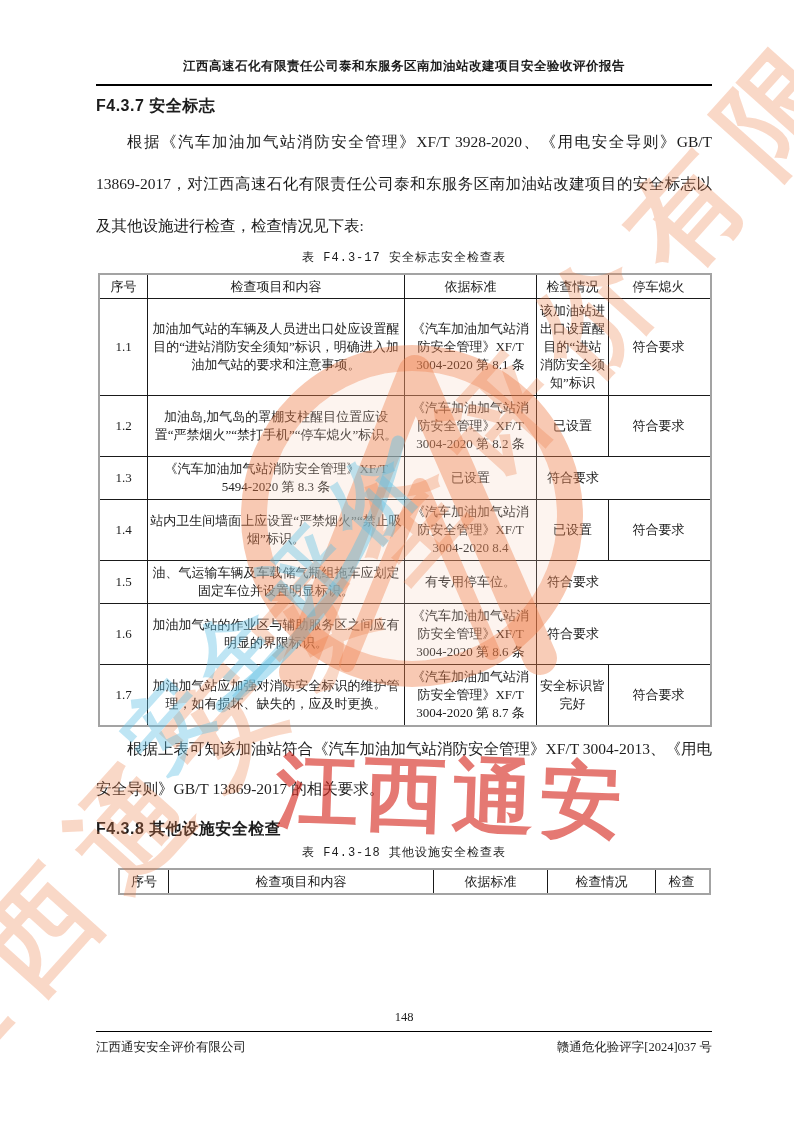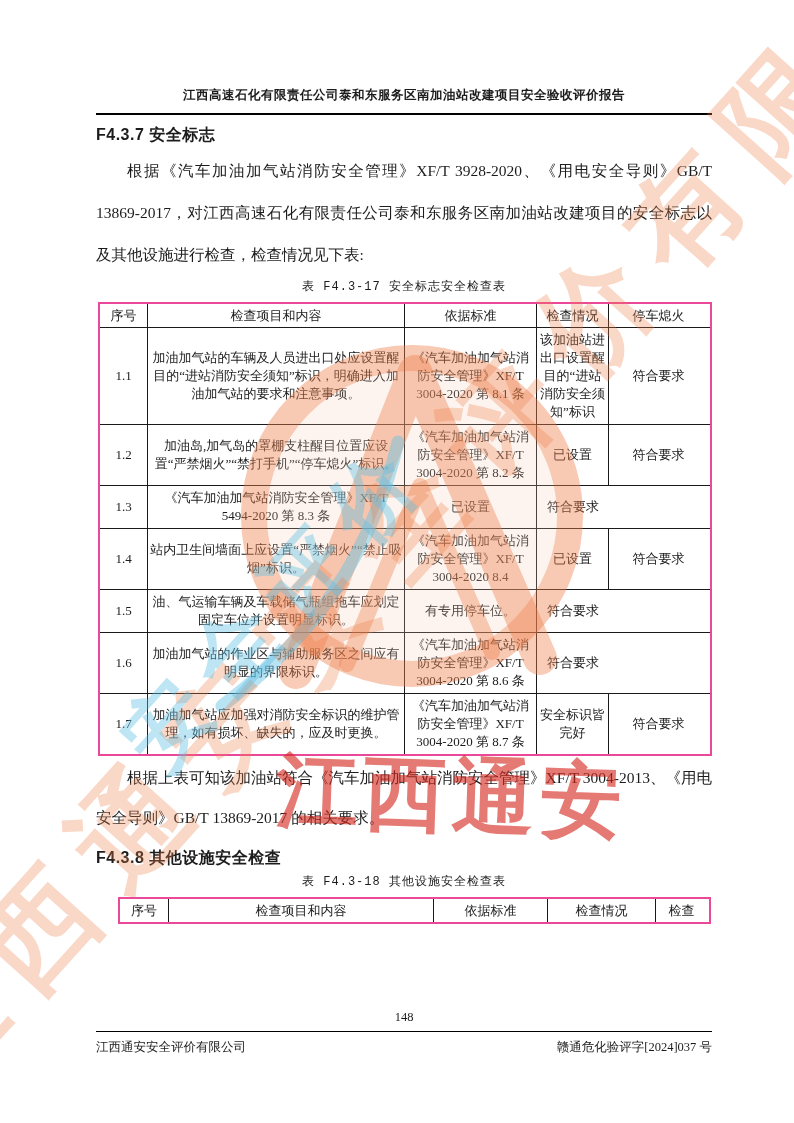--- a/index.html
+++ b/index.html
@@ -2,35 +2,35 @@
 <html><head>
 <meta charset="utf-8">
 <style>
   html,body{margin:0;padding:0;}
   body{width:794px;height:1123px;background:#ffffff;font-family:"Liberation Serif",serif;color:#1c1c1c;}
   .page{position:relative;width:794px;height:1123px;overflow:hidden;background:#fff;}
   .content{position:relative;padding:58px 82px 0 96px;z-index:2;}
 
   
   .doc-header{font-size:12.5px;font-weight:700;text-align:center;letter-spacing:.5px;
-    padding-bottom:9px;border-bottom:2px solid #000;margin-top:29px;}
+    padding-bottom:9px;border-bottom:2px solid #000;}
 
   
   .sec-heading{font-family:"Liberation Sans",sans-serif;font-weight:700;font-size:16px;
     margin:10px 0 4px 0;letter-spacing:.5px;}
 
   
   .para{font-size:15.5px;line-height:42px;text-align:justify;text-indent:31px;margin:0;}
   .para.tight{line-height:40px;margin-top:2px;}
 
   
   .tbl-caption{font-size:12px;text-align:center;margin:2px 0 7px 0;letter-spacing:1px;font-family:Liberation Mono, monospace;}
 
   
-  .ck-table{border:2px solid #ec4899;width:610px;margin-left:2px;background:transparent;}
+  .ck-table{border:2px solid #a3a3a3;width:610px;margin-left:2px;background:transparent;}
   .ck-table .trow{display:grid;border-bottom:1px solid #1a1a1a;}
   .ck-table .trow:last-child{border-bottom:none;}
   .t17 .trow{grid-template-columns:48px 257px 132px 72px 99px;}
   .t18{width:589px;margin-left:22px;}
   .t18 .trow{grid-template-columns:49px 265px 114px 108px 51px;}
   .tcell{border-right:1px solid #1a1a1a;display:flex;align-items:center;justify-content:center;
     text-align:center;font-size:13px;line-height:18px;padding:3px 2px;}
   .tcell:last-child{border-right:none;}
   .thead .tcell{font-size:13px;padding:2px;min-height:19px;}
 

